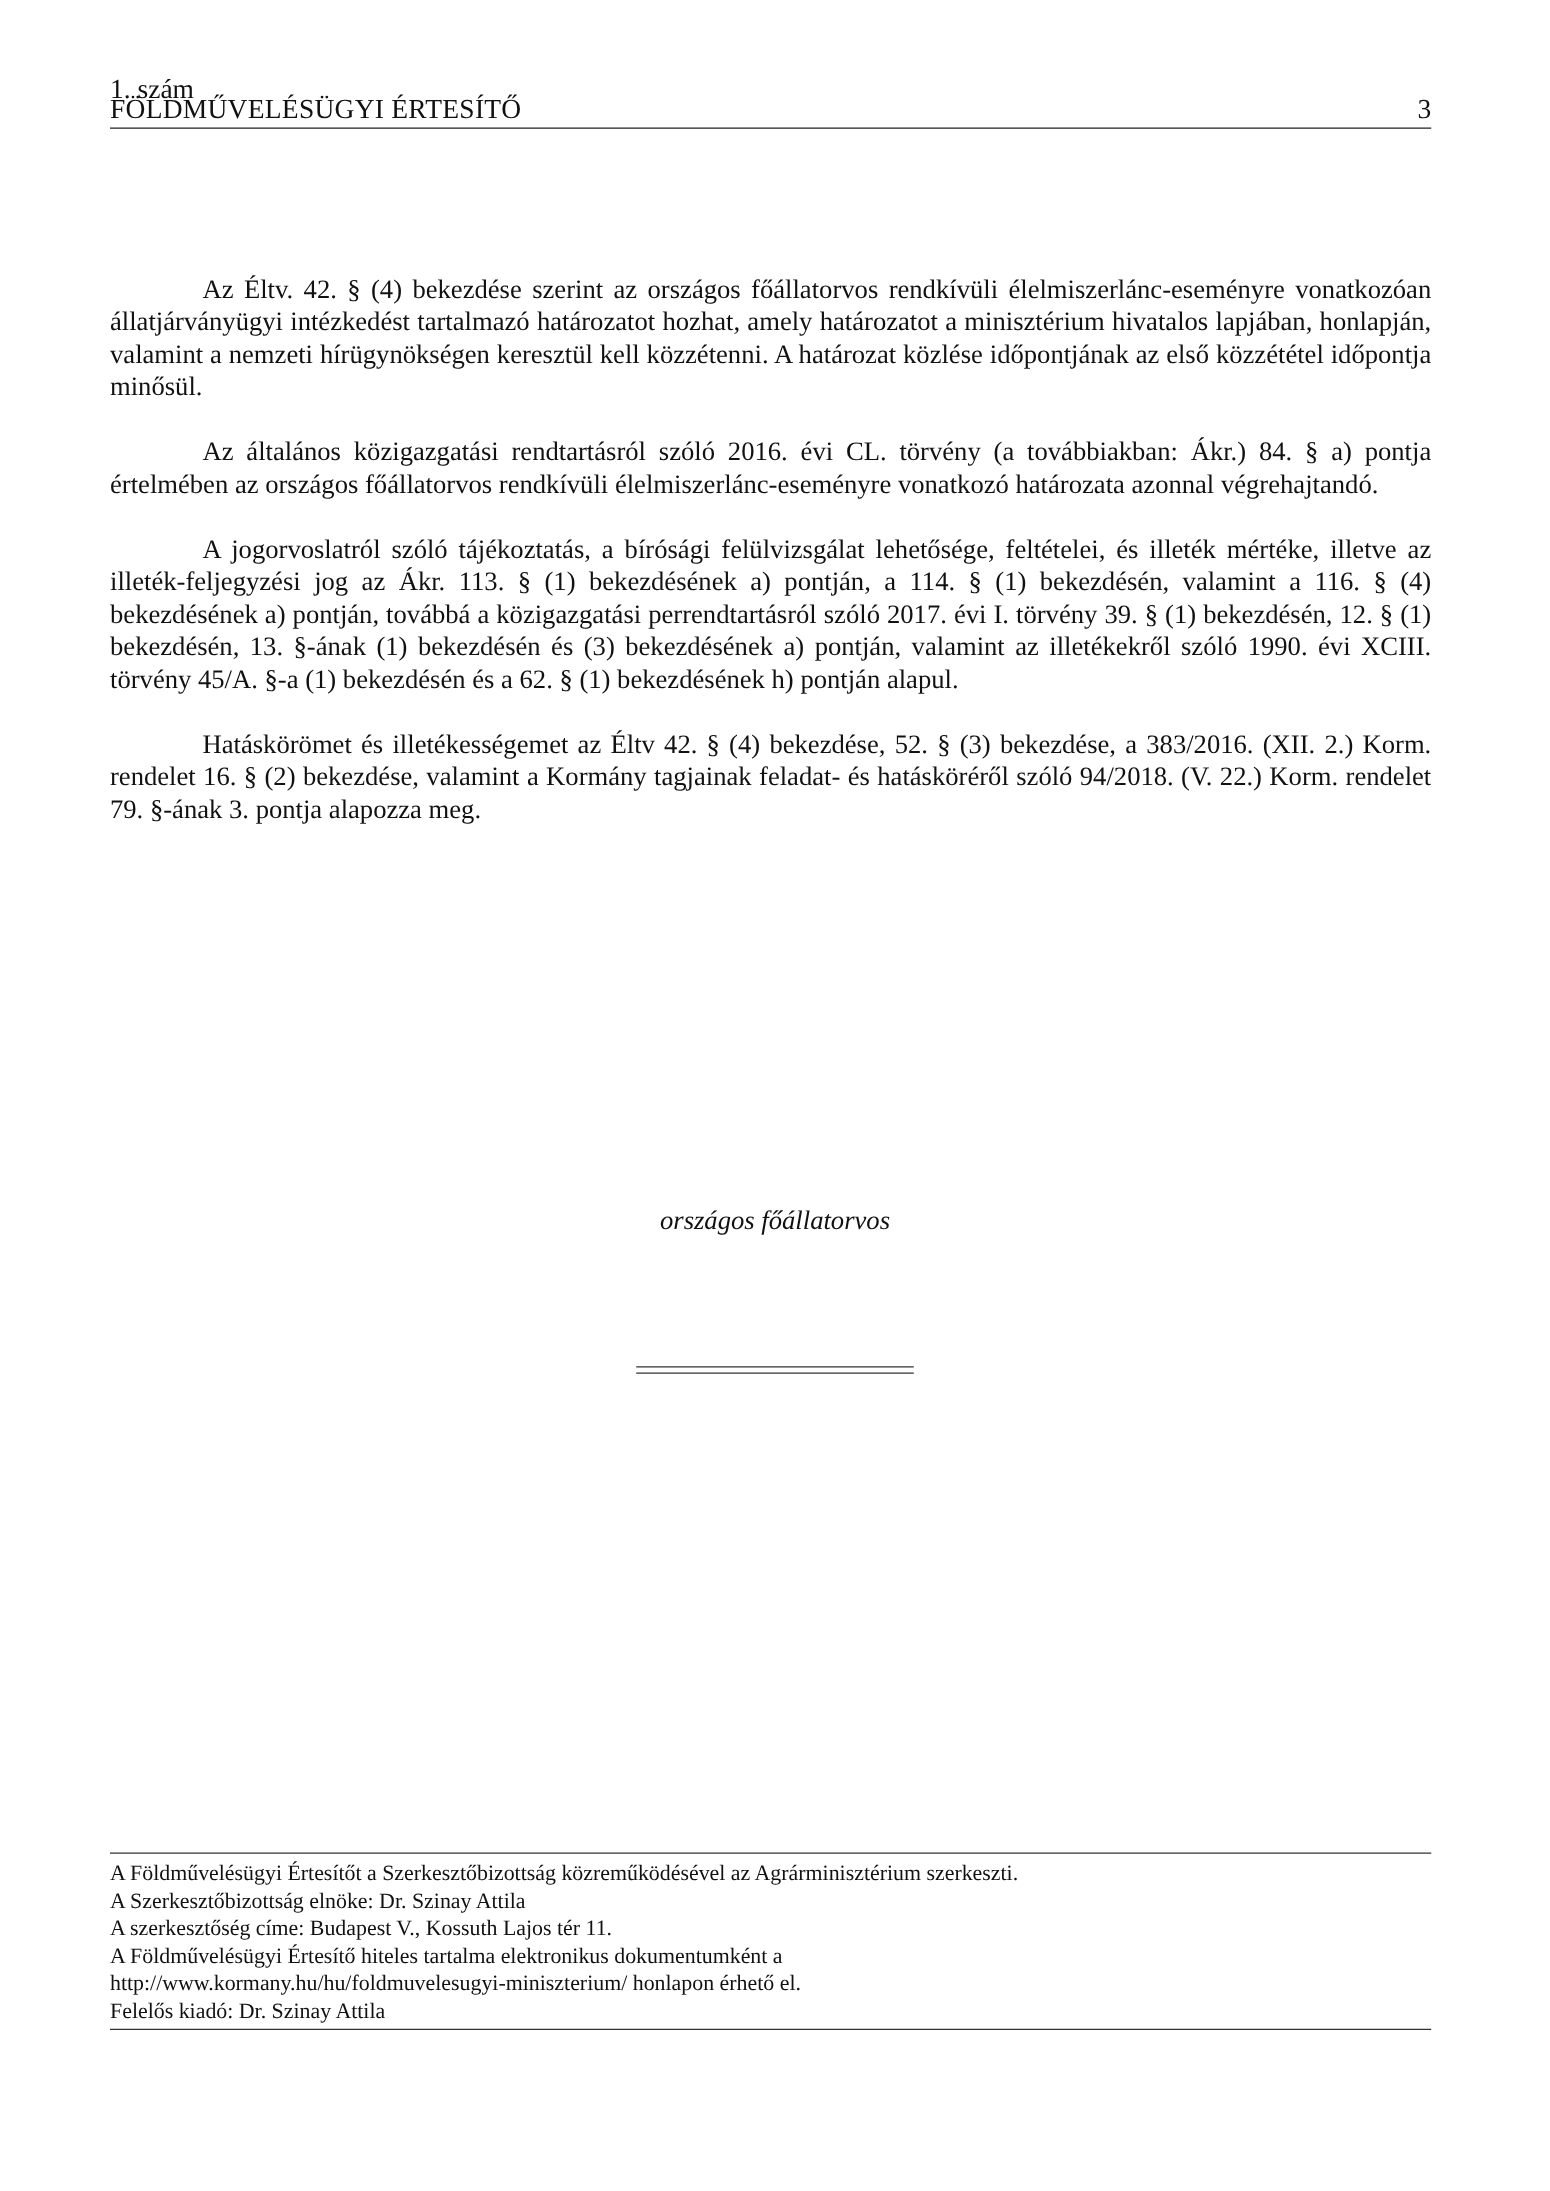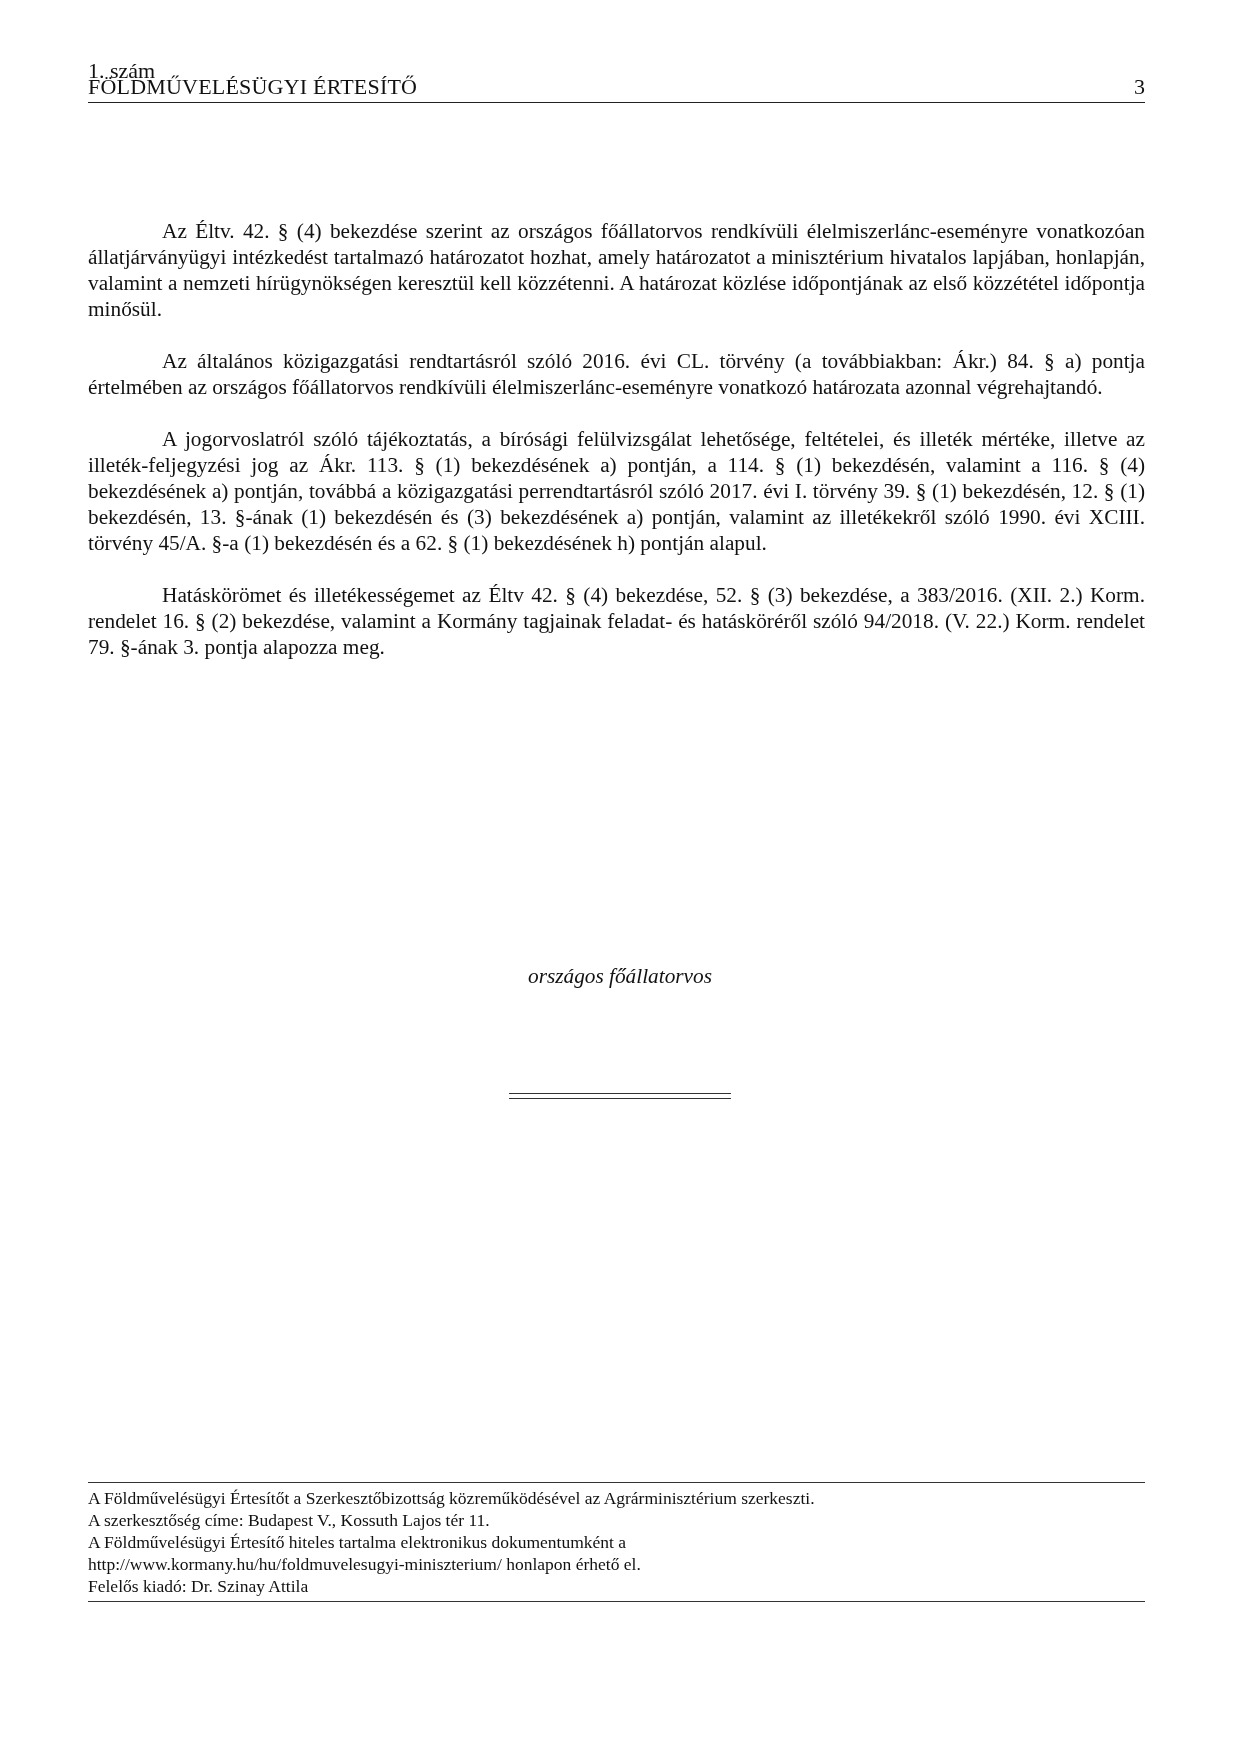--- a/index.html
+++ b/index.html
@@ -56,17 +56,18 @@
 </div>
 
 <div class="signature">
   <div>országos főállatorvos</div>
 </div>
 
 <div class="sep"></div>
 
 <div class="footer">
   <div>A Földművelésügyi Értesítőt a Szerkesztőbizottság közreműködésével az Agrárminisztérium szerkeszti.</div>
+  <div>A Szerkesztőbizottság elnöke: Dr. Szinay Attila</div>
   <div>A szerkesztőség címe: Budapest V., Kossuth Lajos tér 11.</div>
   <div>A Földművelésügyi Értesítő hiteles tartalma elektronikus dokumentumként a</div>
   <div>http://www.kormany.hu/hu/foldmuvelesugyi-miniszterium/ honlapon érhető el.</div>
   <div>Felelős kiadó: Dr. Szinay Attila</div>
 </div>
 
 </body></html>

